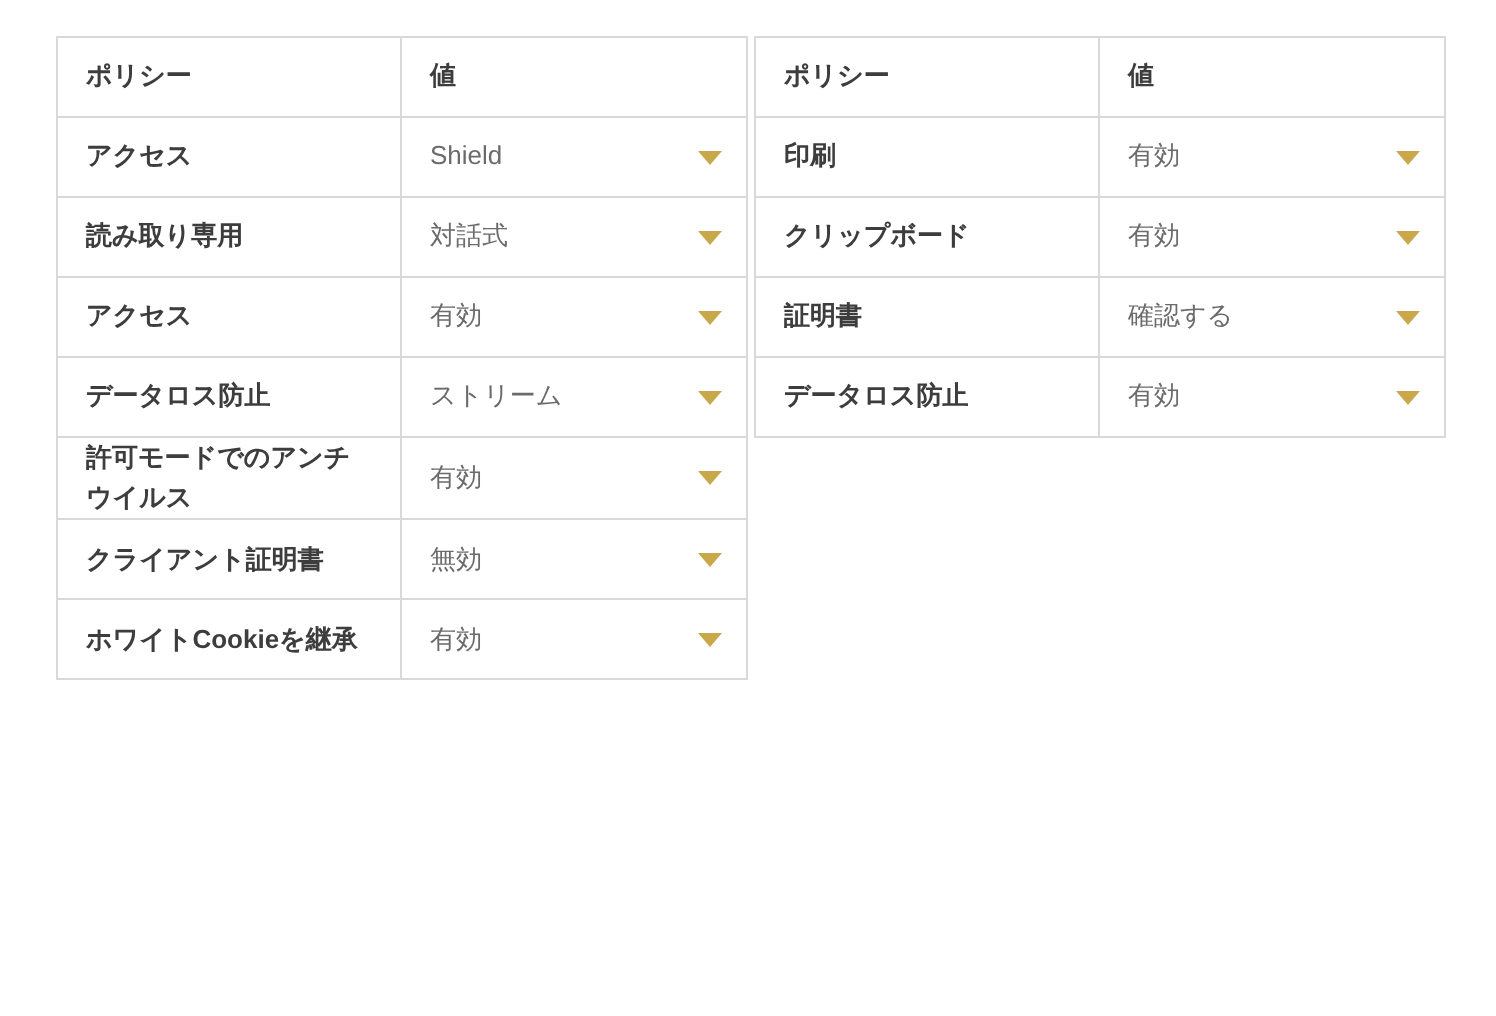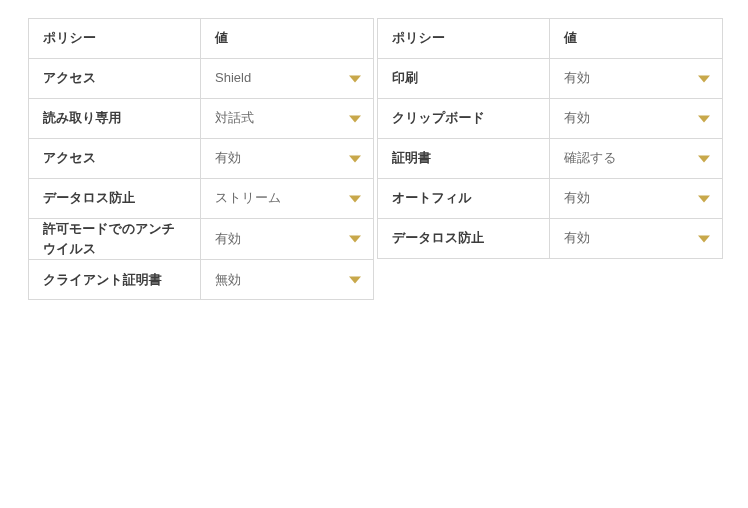--- a/index.html
+++ b/index.html
@@ -144,20 +144,27 @@
             <span class="caret"></span>
           </td>
         </tr>
         <tr>
           <td class="policy-cell">クライアント証明書</td>
           <td class="value-cell">
             <span class="value-text">無効</span>
             <span class="caret"></span>
           </td>
         </tr>
+        <tr>
+          <td class="policy-cell">ホワイトCookieを継承</td>
+          <td class="value-cell">
+            <span class="value-text">有効</span>
+            <span class="caret"></span>
+          </td>
+        </tr>
       </tbody>
     </table>
 
     <table class="policy-table right">
       <colgroup>
           <col class="c-policy">
           <col class="c-value">
         </colgroup>
       <thead>
         <tr>
@@ -180,27 +187,20 @@
             <span class="caret"></span>
           </td>
         </tr>
         <tr>
           <td class="policy-cell">証明書</td>
           <td class="value-cell">
             <span class="value-text">確認する</span>
             <span class="caret"></span>
           </td>
         </tr>
-        <tr class="tall">
-          <td class="policy-cell">オートフィル</td>
-          <td class="value-cell">
-            <span class="value-text">有効</span>
-            <span class="caret"></span>
-          </td>
-        </tr>
         <tr>
           <td class="policy-cell">データロス防止</td>
           <td class="value-cell">
             <span class="value-text">有効</span>
             <span class="caret"></span>
           </td>
         </tr>
       </tbody>
     </table>
 

